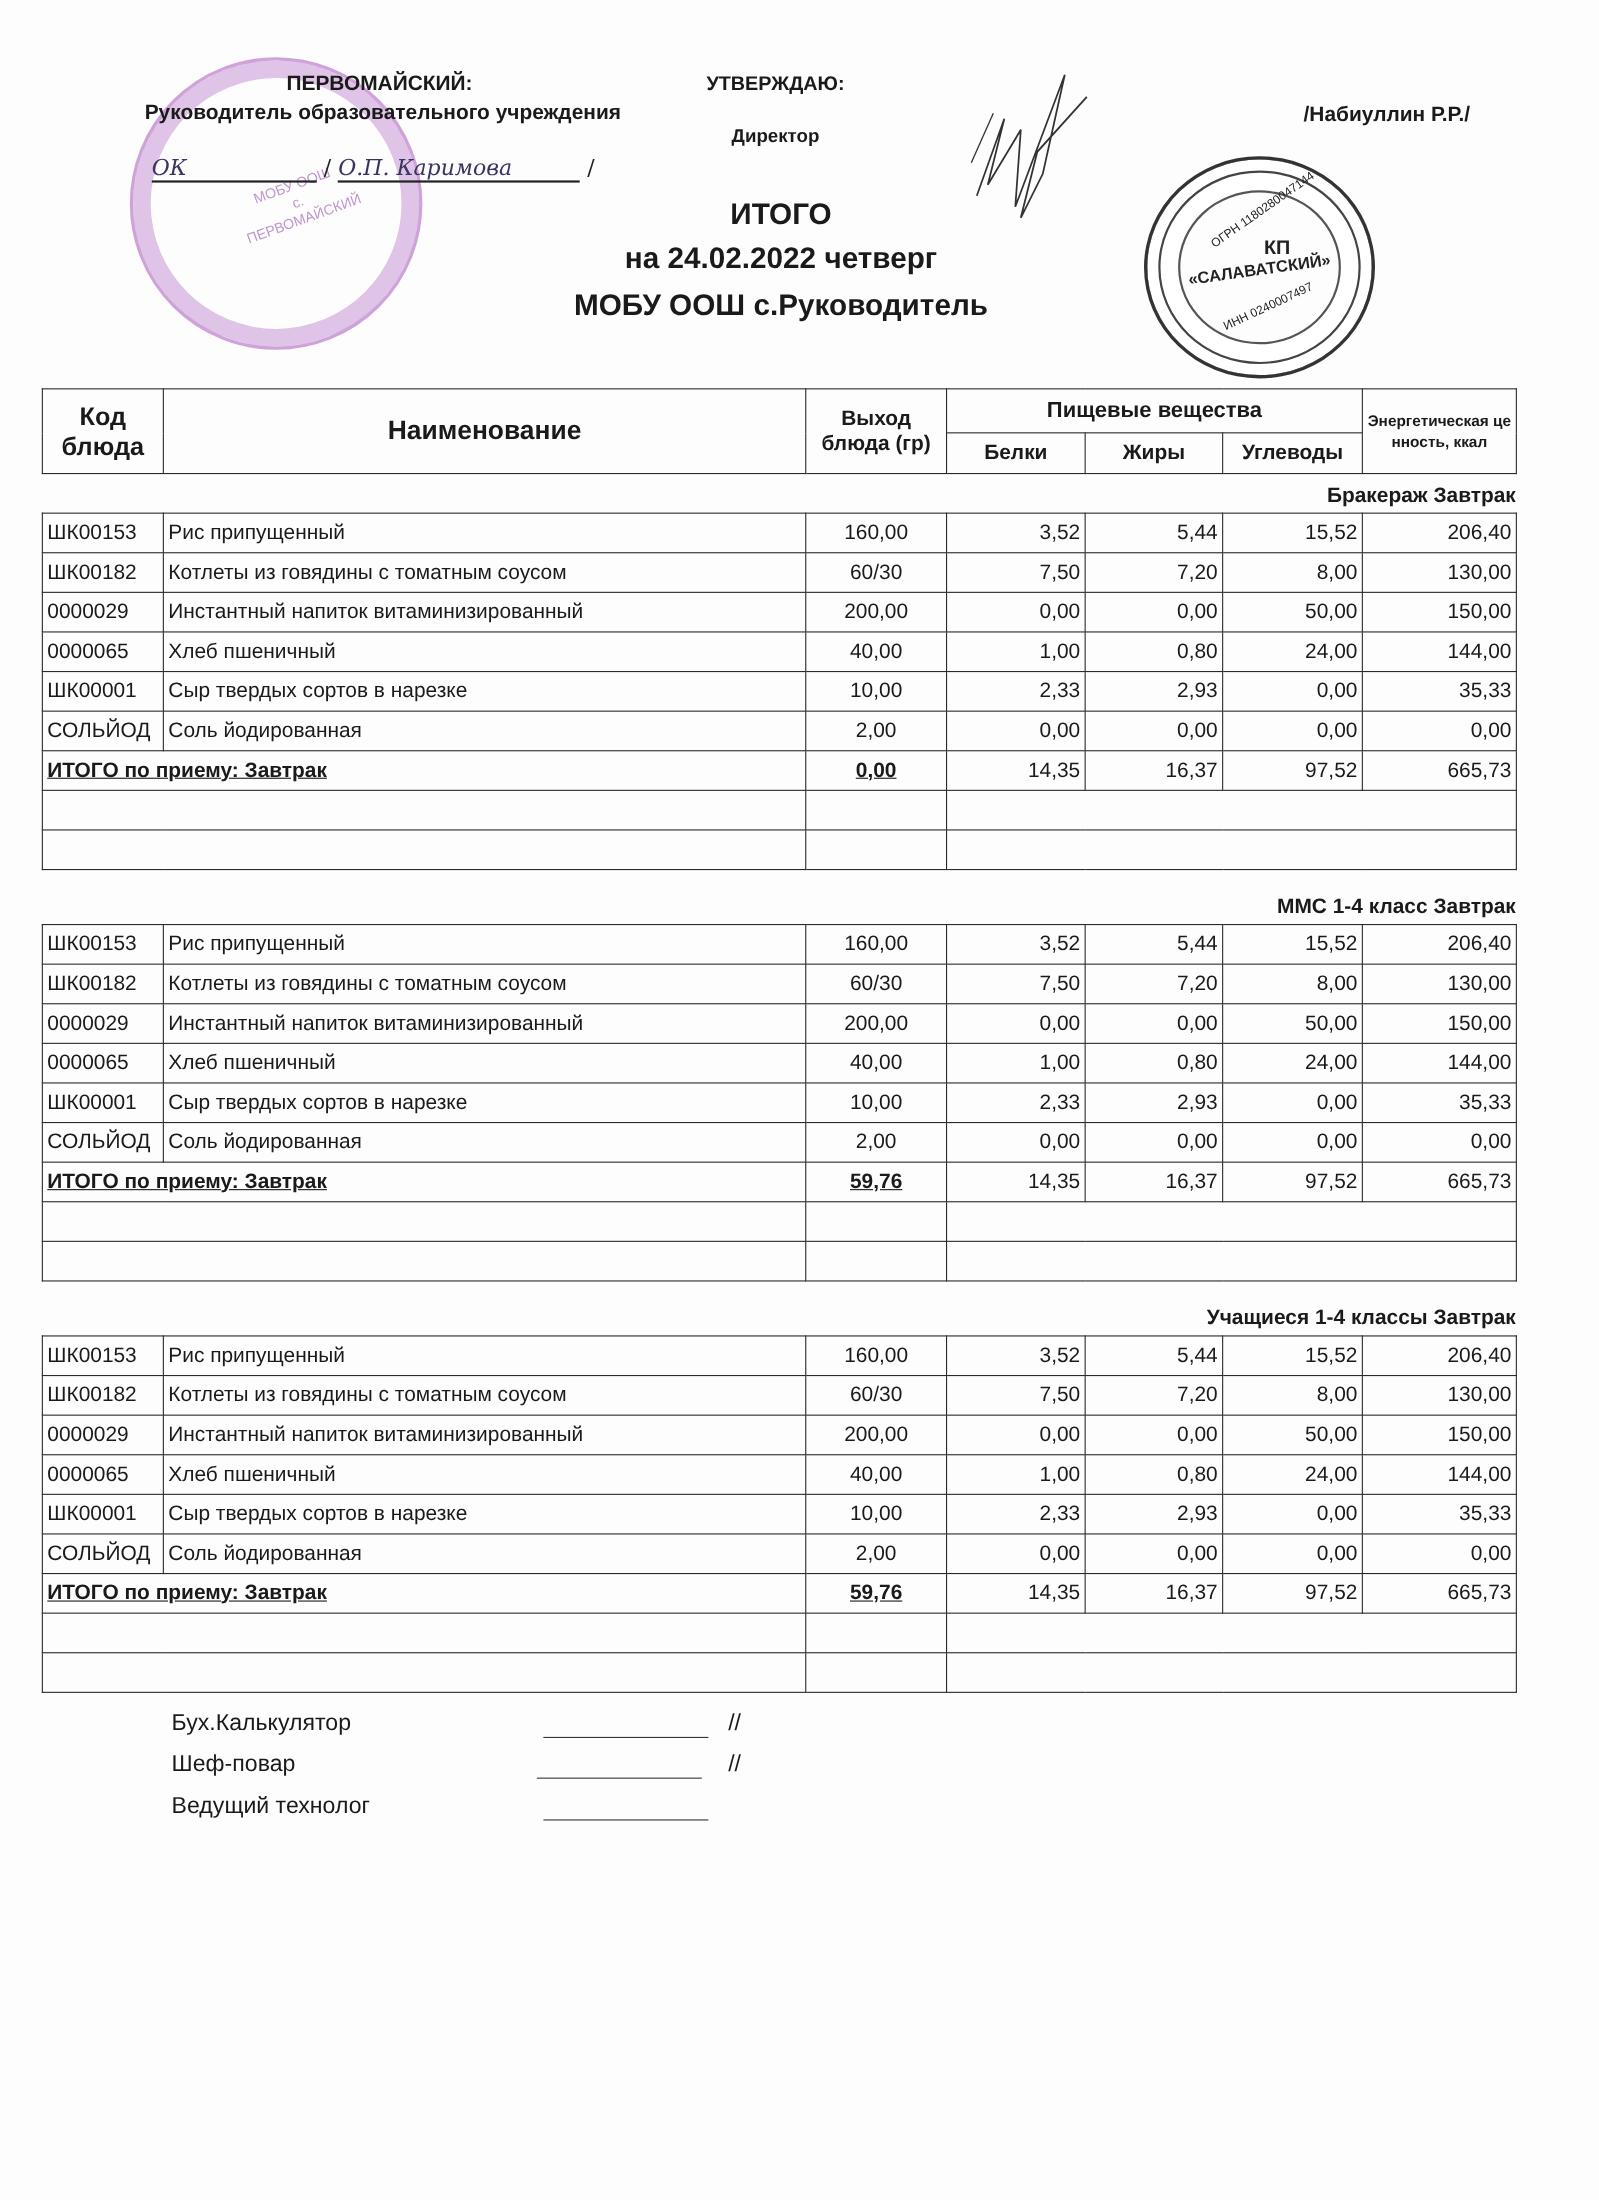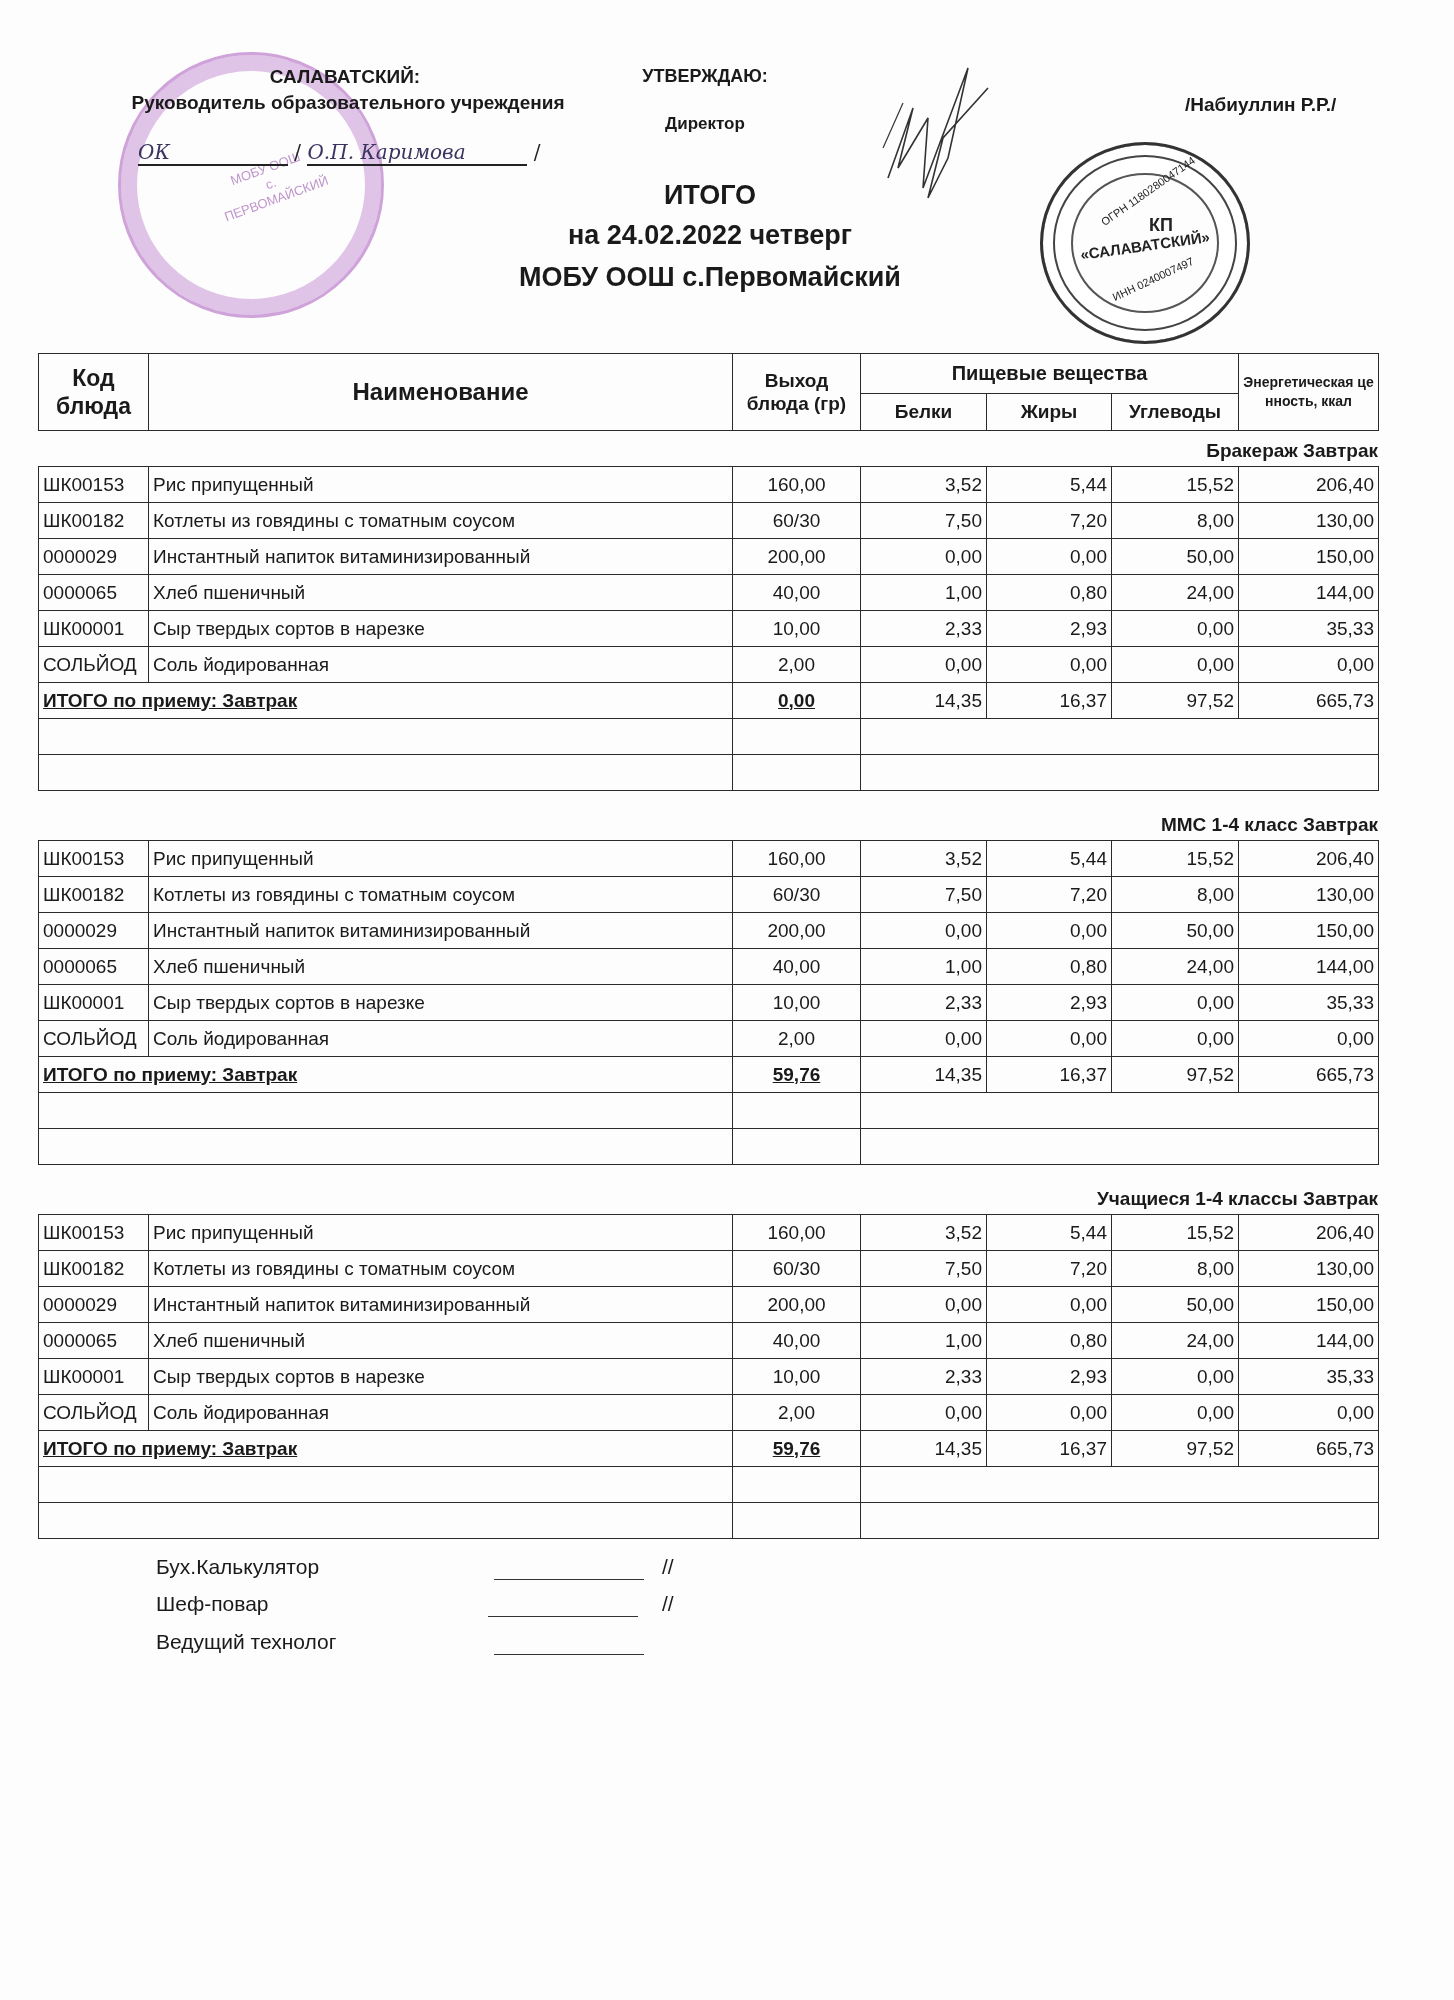--- a/index.html
+++ b/index.html
@@ -55,21 +55,21 @@
 </head>
 <body>
 
 <div class="abs stamp-purple">
   <div class="inner">
     <div>МОБУ ООШ</div>
     <div>с. ПЕРВОМАЙСКИЙ</div>
   </div>
 </div>
 
-<div class="abs hdr-left-title">САЛАВАТСКИЙ:</div>
+<div class="abs hdr-left-title">ПЕРВОМАЙСКИЙ:</div>
 <div class="abs hdr-left-sub">Руководитель образовательного учреждения</div>
 <div class="abs sig-line">
   <span class="uline" style="width:150px;">ОК</span>
   <span style="font-style:normal;color:#222;"> / </span>
   <span class="uline" style="width:220px;">О.П. Каримова</span>
   <span style="font-style:normal;color:#222;">/</span>
 </div>
 
 <div class="abs hdr-mid-title">УТВЕРЖДАЮ:</div>
 <div class="abs hdr-mid-sub">Директор</div>
@@ -83,21 +83,21 @@
 
 <div class="abs stamp-black">
   <div class="ogrn">ОГРН 1180280047144</div>
   <div class="kp">КП</div>
   <div class="nm">«САЛАВАТСКИЙ»</div>
   <div class="inn">ИНН 0240007497</div>
 </div>
 
 <div class="abs title1">ИТОГО</div>
 <div class="abs title2">на 24.02.2022  четверг</div>
-<div class="abs title3">МОБУ ООШ с.Первомайский</div>
+<div class="abs title3">МОБУ ООШ с.Руководитель</div>
 
 <table class="grid head" style="left:38px; top:353px; width:1340px;">
   <colgroup>
     <col style="width:110px">
       <col style="width:584px">
       <col style="width:128px">
     <col style="width:126px">
       <col style="width:125px">
       <col style="width:127px">
       <col style="width:140px">

